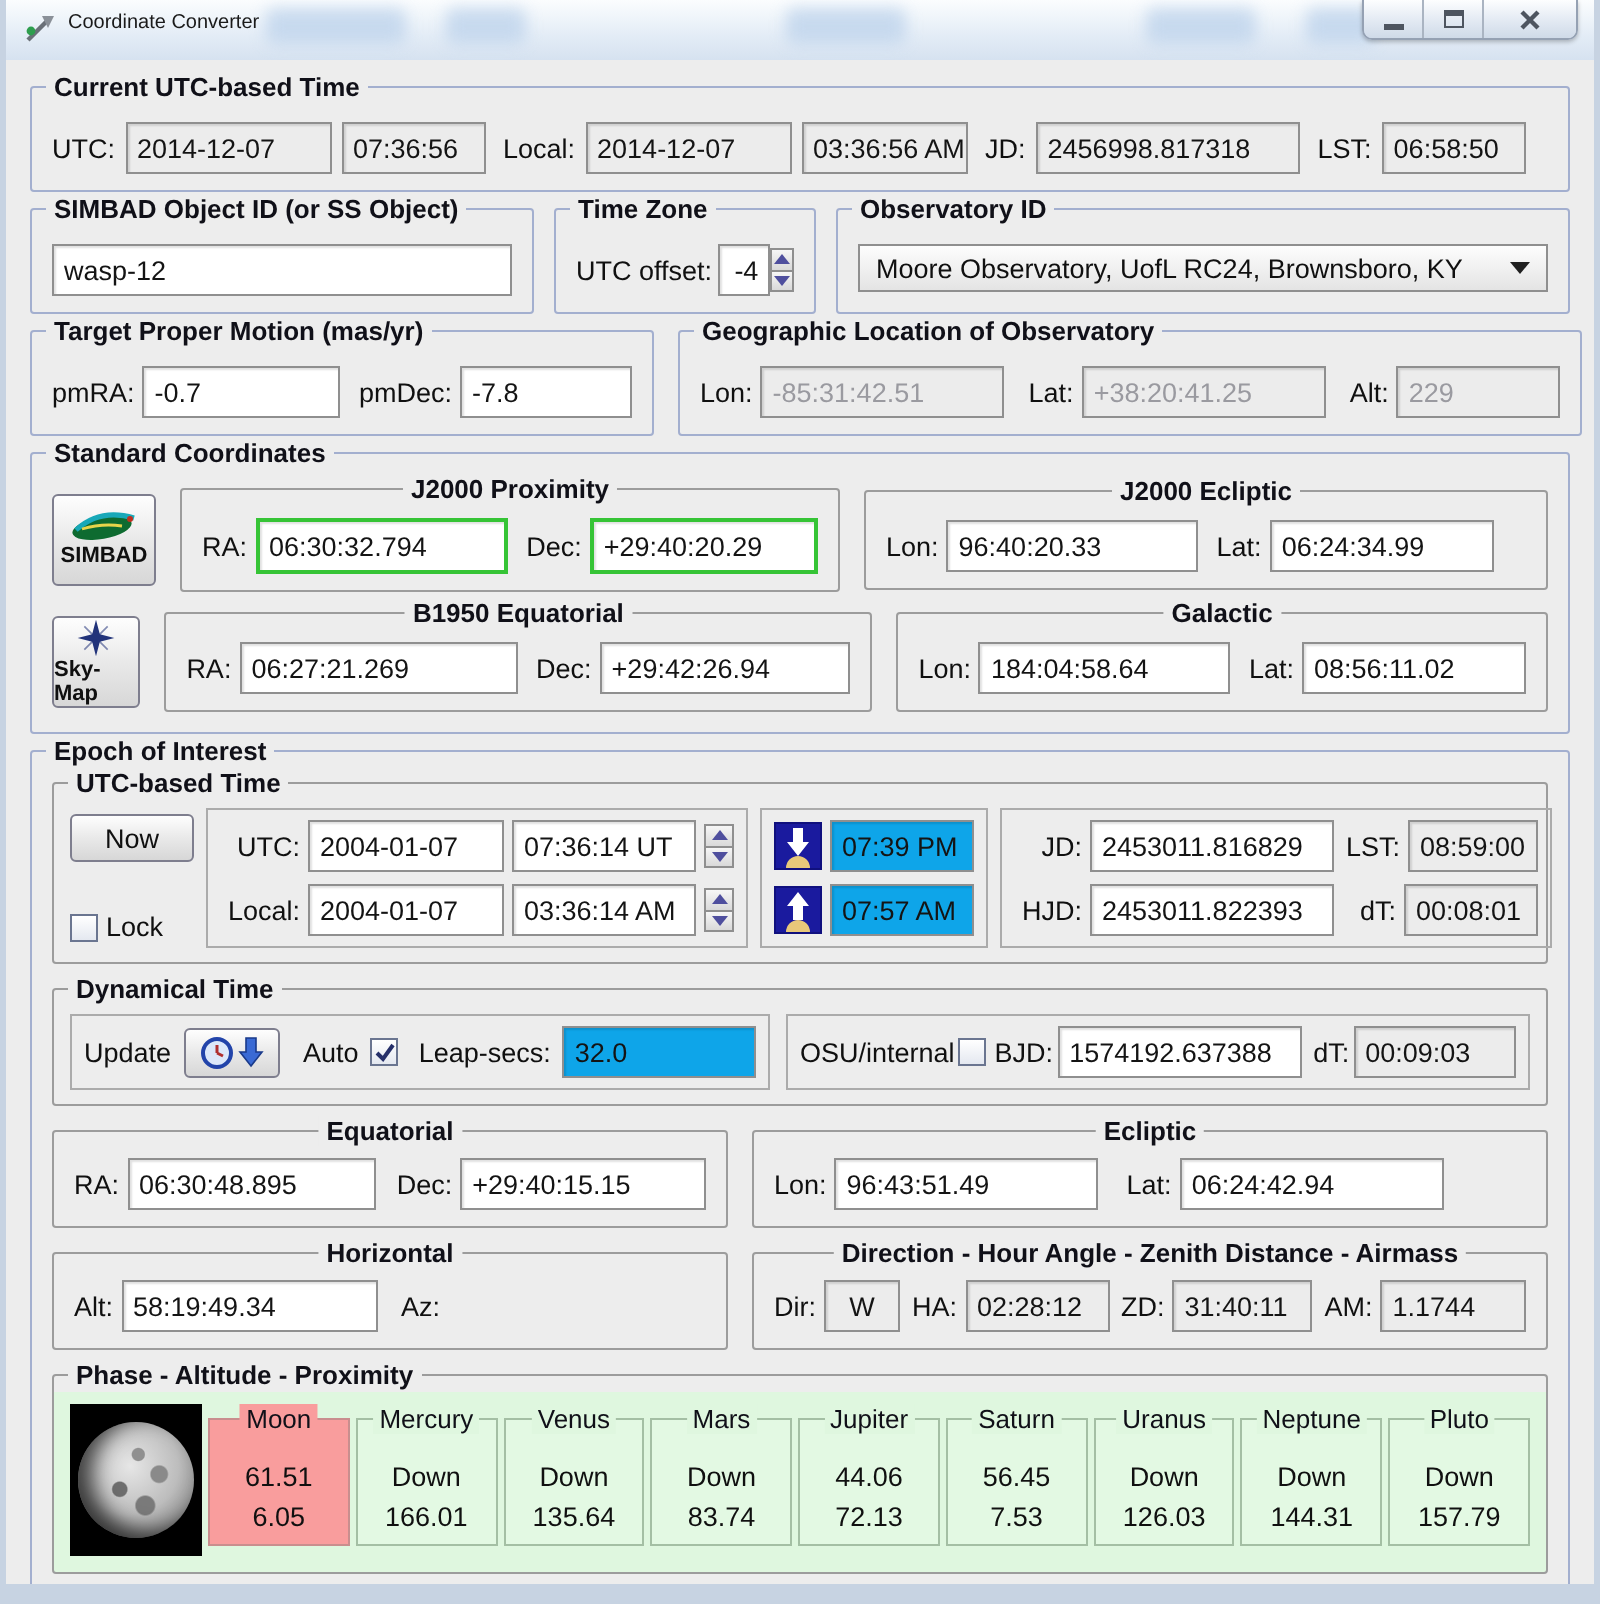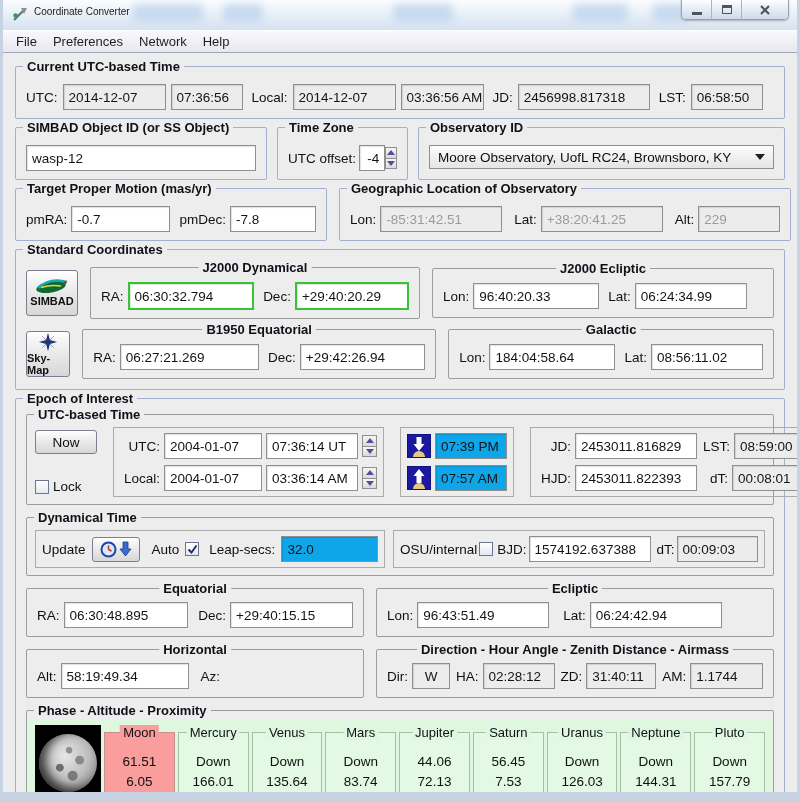--- a/index.html
+++ b/index.html
@@ -112,26 +112,20 @@
           <div class="g-max"></div>
         </div>
       <div class="winbtn">
         <svg width="12" height="12" viewBox="0 0 12 12">
           <path d="M2 2 L10 10 M10 2 L2 10" stroke="#4E5560" stroke-width="2.2"></path>
         </svg>
       </div>
     </div>
   </div>
 
-  <div class="menubar">
-    <span class="menu-item">File</span>
-    <span class="menu-item">Preferences</span>
-    <span class="menu-item">Network</span>
-    <span class="menu-item">Help</span>
-  </div>
 
   <div class="content">
 
     <div class="grp">
       <span class="legend">Current UTC-based Time</span>
       <div class="row" style="gap:5px;">
         <span class="lbl">UTC:</span>
         <div class="fld" style="width:103px;">2014-12-07</div>
         <div class="fld" style="width:72px;">07:36:56</div>
         <span class="lbl" style="margin-left:4px;">Local:</span>
@@ -209,21 +203,21 @@
         <div class="btn" style="width:52px;height:46px;flex-direction:column;gap:1px;">
           <svg width="36" height="15" viewBox="0 0 36 15">
             <ellipse cx="17" cy="8" rx="15" ry="5.5" fill="#0E6B30" transform="rotate(-10 17 8)"></ellipse>
             <path d="M4 9 Q16 -2 33 3" stroke="#18A8B8" stroke-width="2.5" fill="none"></path>
             <path d="M7 8.5 Q17 5.5 27 7" stroke="#E8D44A" stroke-width="1.4" fill="none"></path>
             <circle cx="31" cy="3.5" r="1.5" fill="#C03020"></circle>
           </svg>
           <span style="font-size:11px;font-weight:bold;">SIMBAD</span>
         </div>
         <div class="grp gray center" style="width:330px;padding-top:14px;">
-          <span class="legend">J2000 Dynamical</span>
+          <span class="legend">J2000 Proximity</span>
           <div class="row" style="gap:4px;">
             <span class="lbl">RA:</span>
             <div class="fld hl" style="width:140px;">06:30:32.794</div>
             <span class="lbl" style="margin-left:5px;">Dec:</span>
             <div class="fld hl" style="width:126px;">+29:40:20.29</div>
           </div>
         </div>
         <div class="grp gray center" style="flex:1;padding-top:14px;">
           <span class="legend">J2000 Ecliptic</span>
           <div class="row" style="gap:4px;">
@@ -266,21 +260,21 @@
       </div>
     </div>
 
     <div class="gap8"></div>
 
     <div class="grp" style="padding:15px 10px 8px 10px;">
       <span class="legend">Epoch of Interest</span>
 
       <div class="grp gray" style="padding:12px 8px 7px 8px;">
         <span class="legend">UTC-based Time</span>
-        <div class="row" style="gap:16px;align-items:stretch;">
+        <div class="row" style="gap:6px;align-items:stretch;">
           <div style="display:flex;flex-direction:column;justify-content:space-between;padding:3px 0;">
             <div class="btn" style="width:62px;height:24px;">Now</div>
             <div class="row" style="gap:4px;">
               <div class="cb"></div>
               <span class="lbl">Lock</span>
             </div>
           </div>
           <div class="subpanel">
             <div class="row" style="gap:4px;">
               <span class="lbl" style="width:40px;text-align:right;">UTC:</span>

